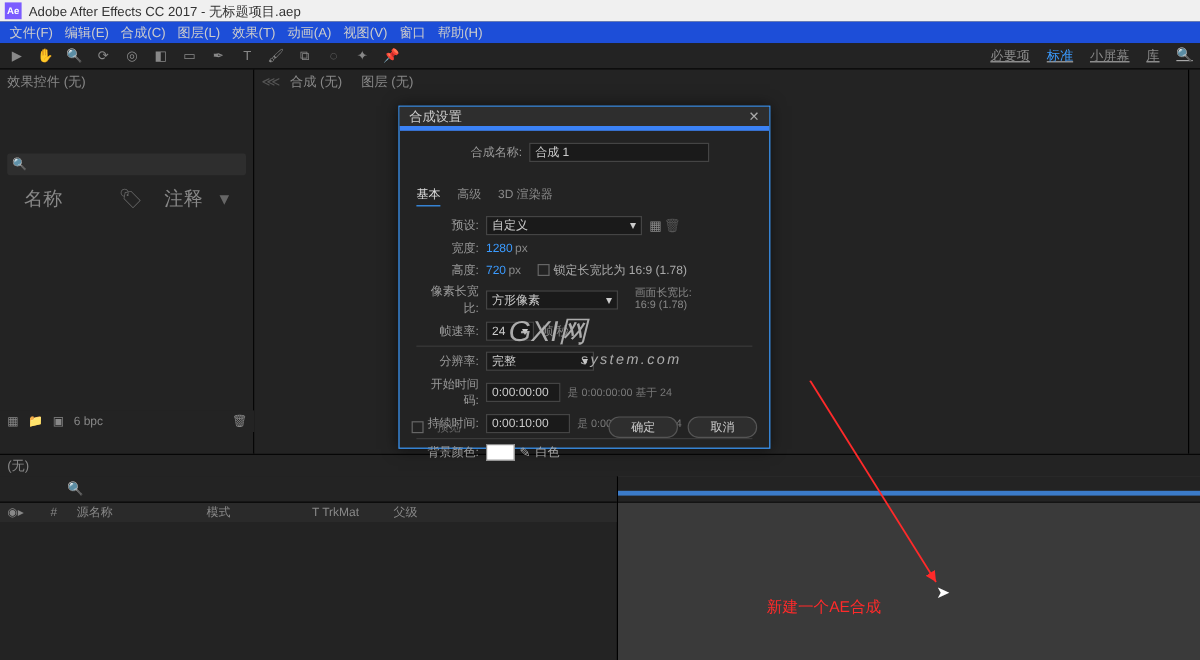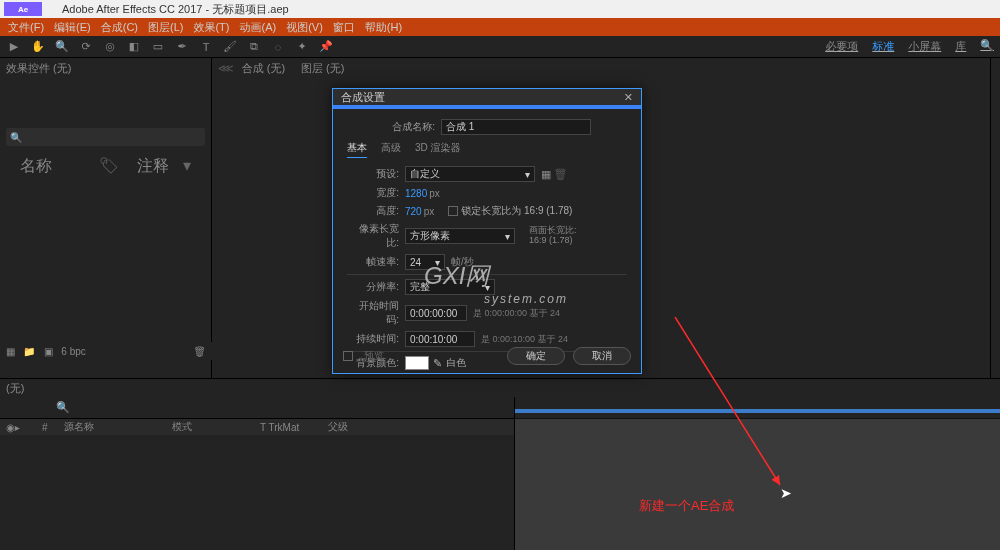--- a/index.html
+++ b/index.html
@@ -1,21 +1,21 @@
 <!DOCTYPE html>
 <html><head>
   <meta charset="utf-8">
   <style>
     * { margin: 0; padding: 0; box-sizing: border-box; font-family: "Microsoft YaHei", Arial, sans-serif; }
     body { background: #1e1e1e; color: #a8a8a8; font-size: 11px; width: 1000px; height: 550px; overflow: hidden; position: relative; }
     
     .titlebar { background: #f0f0f0; color: #333; height: 18px; display: flex; align-items: center; padding: 0 4px; font-size: 11px; }
-    .titlebar .ae-icon { width: 38px; height: 14px; background: #7b5cff; color: #fff; font-size: 8px; display: inline-flex; align-items: center; justify-content: center; margin-right: 20px; font-weight: bold; }
-    
-    .menubar { background: #c2410c; height: 18px; display: flex; align-items: center; padding: 0 4px; gap: 2px; color: #ccc; font-size: 11px; }
+    .titlebar .ae-icon { width: 14px; height: 14px; background: #7b5cff; color: #fff; font-size: 8px; display: inline-flex; align-items: center; justify-content: center; margin-right: 6px; font-weight: bold; }
+    
+    .menubar { background: #1d4ed8; height: 18px; display: flex; align-items: center; padding: 0 4px; gap: 2px; color: #ccc; font-size: 11px; }
     .menubar span { padding: 0 4px; cursor: pointer; }
     
     .toolbar { background: #232323; height: 22px; border-bottom: 1px solid #000; display: flex; align-items: center; padding: 0 6px; gap: 8px; }
     .toolbar .tool { width: 16px; height: 16px; display: inline-flex; align-items: center; justify-content: center; color: #888; cursor: pointer; }
     .toolbar .right { margin-left: auto; display: flex; gap: 14px; font-size: 11px; text-decoration: underline; }
     .toolbar .right span { color: #888; cursor: pointer; }
     .toolbar .right .active { color: #3b9bff; }
     
     .workspace { display: flex; height: 320px; }
     .panel-left { width: 212px; background: #232323; border-right: 1px solid #000; }
@@ -46,21 +46,21 @@
     
     
     .dialog { position: absolute; left: 332px; top: 88px; width: 310px; height: 286px; background: #232323; border: 1px solid #3b9bff; box-shadow: 0 0 12px rgba(0,0,0,.6); }
     .dialog .dlg-title { height: 20px; background: #2e2e2e; border-bottom: 4px solid #3b82f6; display: flex; align-items: center; padding: 0 8px; color: #ccc; font-size: 11px; }
     .dialog .dlg-title .close { margin-left: auto; cursor: pointer; color: #aaa; }
     .dialog .dlg-body { padding: 6px 14px; color: #aaa; font-size: 11px; }
     .dialog .row { display: flex; align-items: center; margin: 4px 0; }
     .dialog .row .lbl { width: 52px; text-align: right; margin-right: 6px; color: #999; font-size: 10px; }
     .dialog .row input[type=text] { background: #1a1a1a; border: 1px solid #444; color: #ccc; height: 16px; padding: 0 4px; font-size: 10px; }
     .dialog .row .val-link { color: #3b9bff; cursor: pointer; font-size: 10px; }
-    .dialog .dlg-tabs { display: flex; gap: 14px; margin: 6px 0 8px 0; font-size: 10px; }
+    .dialog .dlg-tabs { display: flex; gap: 14px; margin: 20px 0 8px 0; font-size: 10px; }
     .dialog .dlg-tabs span { color: #888; cursor: pointer; padding-bottom: 2px; }
     .dialog .dlg-tabs .active { color: #ddd; border-bottom: 1px solid #3b9bff; }
     .dialog select, .dialog .sel { background: #1a1a1a; border: 1px solid #444; color: #ccc; height: 16px; font-size: 10px; padding: 0 4px; display: inline-flex; align-items: center; min-width: 90px; }
     .dialog .dlg-foot { position: absolute; bottom: 8px; left: 0; right: 0; display: flex; align-items: center; padding: 0 10px; gap: 8px; }
     .dialog .dlg-foot .btn { background: #2e2e2e; border: 1px solid #555; border-radius: 10px; padding: 1px 18px; font-size: 10px; color: #ccc; cursor: pointer; }
     .dialog .dlg-foot .spacer { flex: 1; }
     .dialog .checkbox { width: 10px; height: 10px; border: 1px solid #666; margin-right: 3px; display: inline-block; }
     .dialog .swatch { width: 24px; height: 14px; background: #fff; border: 1px solid #888; display: inline-block; }
     .dialog .eyedrop { margin: 0 4px; color: #aaa; }
     .dialog .unit { color: #888; margin-left: 2px; font-size: 10px; }

